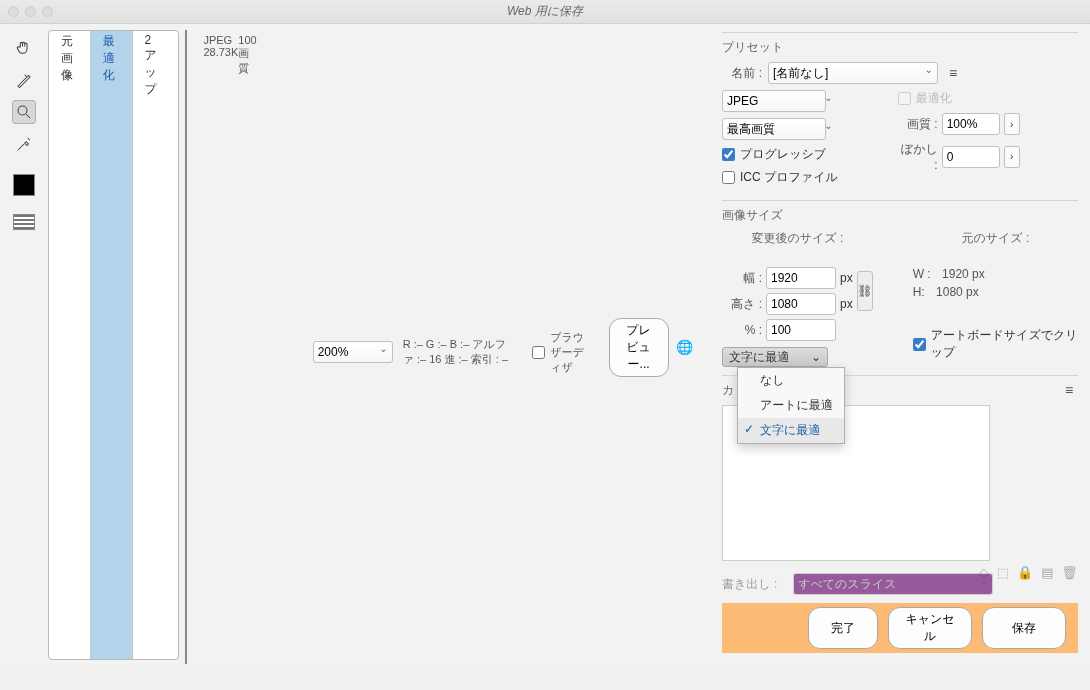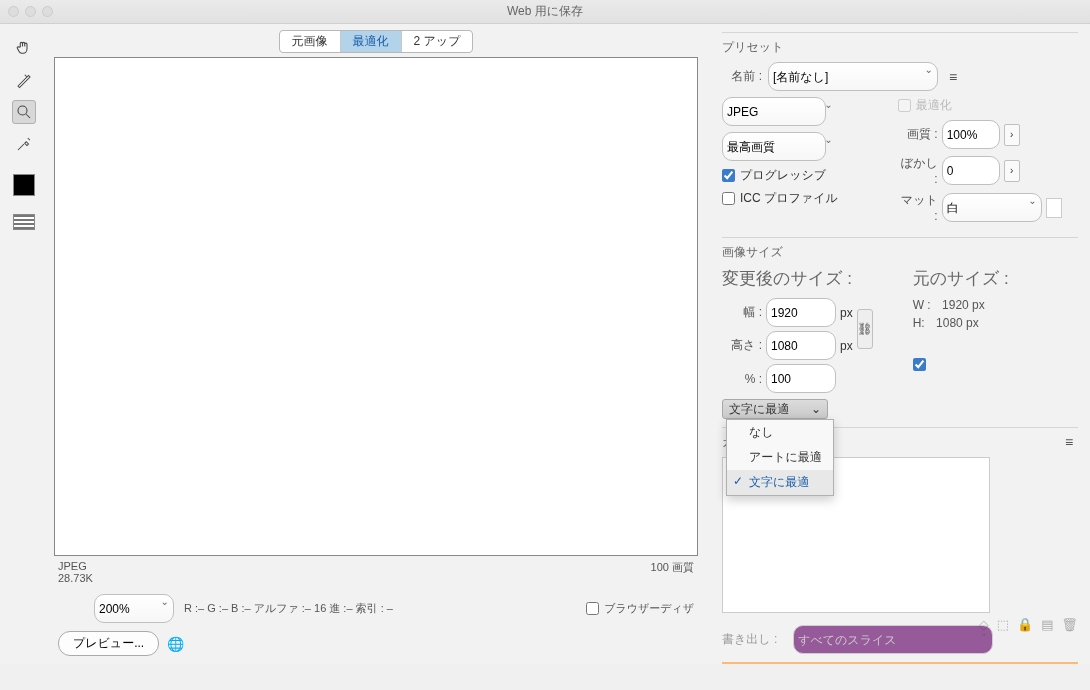--- a/index.html
+++ b/index.html
@@ -1,58 +1,58 @@
 <!DOCTYPE html>
 <html><head>
 <meta charset="utf-8">
 <style>
 * { box-sizing: border-box; margin: 0; padding: 0; font-family: "Hiragino Kaku Gothic Pro", "Helvetica Neue", Arial, sans-serif; }
 body { background: #f0f0f0; width: 1090px; height: 690px; overflow: hidden; font-size: 12px; color: #333; }
 .titlebar { height: 24px; background: linear-gradient(#eaeaea,#e1e1e1); display: flex; align-items: center; padding: 0 8px; border-bottom: 1px solid #d0d0d0; position: relative; }
 .traffic { display: flex; gap: 6px; }
 .tlight { width: 11px; height: 11px; border-radius: 50%; background: #ddd; border: 1px solid #ccc; }
-.title { position: absolute; left: 0; right: 0; text-align: center; font-size: 12px; color: #666; }
+.title { position: absolute; left: 0; right: 0; text-align: center; font-size: 12px; color: #666; font-style: italic; }
 .body { display: flex; height: 640px; }
 .toolcol { width: 48px; background: #f2f2f2; padding-top: 12px; display: flex; flex-direction: column; align-items: center; gap: 8px; }
 .tool { width: 24px; height: 24px; display: flex; align-items: center; justify-content: center; cursor: pointer; border-radius: 3px; }
 .tool.active { background: #d8d8d8; border: 1px solid #b0b0b0; }
 .tool svg { width: 18px; height: 18px; stroke: #444; fill: none; stroke-width: 1.4; }
 .swatch { width: 22px; height: 22px; border: 1px solid #888; margin-top: 10px; }
 .swatch.black { background: #000; }
 .swatch.pattern { background: repeating-linear-gradient(0deg,#777,#777 2px,#fff 2px,#fff 4px); height: 16px; }
-.left { width: 662px; padding: 6px 6px 0 0; background: #f2f2f2; display: flex; flex-direction: column; }
+.left { width: 662px; padding: 6px 6px 0 0; background: #f2f2f2; display: flex; flex-direction: row; }
 .tabs { display: flex; justify-content: center; margin-bottom: 4px; }
 .tabrow { display: flex; border: 1px solid #b8b8b8; border-radius: 4px; overflow: hidden; background: #fff; }
 .tab { padding: 2px 12px; font-size: 12px; cursor: pointer; border-right: 1px solid #c8c8c8; }
 .tab:last-child { border-right: none; }
 .tab.active { background: #b3d3ea; color: #1a5da8; }
 .canvas { flex: 1; background: #fff; border: 1px solid #888; margin: 0 6px; }
 .statusrow { display: flex; justify-content: space-between; padding: 4px 10px 0 10px; font-size: 11px; color: #555; }
 .bottom { display: flex; align-items: center; gap: 10px; padding: 10px 10px 0 10px; font-size: 11px; color: #555; }
 .zoom { width: 80px; margin-left: 36px; }
 .bottombtns { display: flex; align-items: center; gap: 8px; padding: 8px 10px; }
 .pill { border: 1px solid #aaa; border-radius: 12px; padding: 3px 14px; background: #fdfdfd; cursor: pointer; font-size: 12px; }
 .right { width: 380px; background: #f2f2f2; padding: 8px 12px; display: flex; flex-direction: column; gap: 8px; overflow: hidden; }
 .panel { border-top: 1px solid #d5d5d5; padding-top: 6px; }
 .panel-title { font-size: 12px; color: #666; margin-bottom: 6px; }
 .row { display: flex; align-items: center; gap: 6px; margin-bottom: 6px; }
 .lbl { font-size: 12px; color: #555; text-align: right; }
 .lbl-sm { width: 40px; }
-input[type=text], select { height: 29px; border: 1px solid #c0c0c0; border-radius: 10px; background: #fff; padding: 0 4px; font-size: 12px; }
+input[type=text], select { height: 22px; border: 1px solid #c0c0c0; border-radius: 3px; background: #fff; padding: 0 4px; font-size: 12px; }
 select { -webkit-appearance: none; appearance: none; background: linear-gradient(#fff,#f7f7f7); padding-right: 18px; position: relative; }
 .select-wrap { position: relative; display: inline-block; }
 .select-wrap:after { content: "⌄"; position: absolute; right: 5px; top: 2px; font-size: 10px; color: #666; pointer-events: none; }
 .chk { display: flex; align-items: center; gap: 5px; }
 input[type=checkbox] { width: 13px; height: 13px; accent-color: #3a7cc9; }
 .menu-icon { width: 18px; font-size: 14px; color: #555; cursor: pointer; text-align: center; }
 .num-wrap { width: 58px; }
 .stepbtn { width: 16px; height: 22px; border: 1px solid #c0c0c0; background: #fafafa; display: flex; align-items: center; justify-content: center; cursor: pointer; font-size: 10px; border-radius: 2px; }
 .two-col { display: flex; gap: 40px; }
 .sizecol { display: flex; flex-direction: column; gap: 4px; }
-.sizehead { font-size: 17px; color: #666; margin-bottom: 4px; }
+.sizehead { font-size: 12px; color: #666; text-align: center; margin-bottom: 16px; }
 .szrow { display: flex; align-items: center; gap: 4px; }
 .link-icon { width: 16px; height: 40px; border: 1px solid #c0c0c0; background: #eee; border-radius: 3px; display: flex; align-items: center; justify-content: center; font-size: 12px; }
 .dropdown-pop { position: absolute; background: #f8f8f8; border: 1px solid #b0b0b0; box-shadow: 0 4px 10px rgba(0,0,0,0.2); width: 108px; z-index: 10; }
 .dropdown-pop .opt { padding: 4px 10px 4px 22px; font-size: 12px; cursor: pointer; position: relative; }
 .dropdown-pop .opt.selected { background: #e8e8e8; color: #1a5da8; }
 .dropdown-pop .opt.selected:before { content: "✓"; position: absolute; left: 6px; color: #1a5da8; }
 .colortable-panel { position: relative; height: 190px; }
 .ct-box { border: 1px solid #ccc; background: #fff; width: 268px; height: 156px; margin-top: 4px; }
 .ct-icons { display: flex; justify-content: flex-end; gap: 8px; margin-top: 4px; color: #aaa; font-size: 13px; }
 .footer { display: flex; justify-content: flex-end; gap: 10px; padding: 4px 12px; background: #fdba74; }
@@ -163,25 +163,20 @@
           <div class="szrow">
               <span class="lbl lbl-sm">画質 :</span>
               <input type="text" class="num-wrap" value="100%" style="">
               <span class="stepbtn">›</span>
             </div>
           <div class="szrow">
               <span class="lbl lbl-sm">ぼかし :</span>
               <input type="text" class="num-wrap" value="0" style="">
               <span class="stepbtn">›</span>
             </div>
-          <div class="szrow">
-              <span class="lbl lbl-sm">マット :</span>
-              <span class="select-wrap"><select style="width:100px"><option>白</option></select></span>
-              <span style="width:16px;height:20px;background:#fff;border:1px solid #ccc"></span>
-            </div>
         </div>
       </div>
     </div>
 
     <div class="panel" style="position:relative">
       <div class="panel-title">画像サイズ</div>
       <div class="two-col">
         <div class="sizecol">
           <div class="sizehead">変更後のサイズ :</div>
           <div style="display:flex;align-items:center;gap:4px">
@@ -201,33 +196,34 @@
           </div>
           <div class="szrow">
               <span class="lbl lbl-sm">% :</span>
               <input type="text" style="width: 70px;" value="100">
             </div>
           <div style="position:relative;height:20px;margin-top:2px">
             <div class="quality-sel">
                 <span>文字に最適</span>
                 <span>⌄</span>
               </div>
-            <div class="dropdown-pop" style="left:4px;top:20px">
+            <div class="dropdown-pop" style="left:15px;top:20px">
               <div class="opt">なし</div>
               <div class="opt">アートに最適</div>
               <div class="opt selected">文字に最適</div>
             </div>
           </div>
         </div>
         <div class="sizecol">
           <div class="sizehead">元のサイズ :</div>
           <div class="szrow" style="color:#555"><span>W :</span>&nbsp;<span>1920 px</span></div>
           <div class="szrow" style="color:#555"><span>H:</span>&nbsp;<span>1080 px</span></div>
           <label class="chk" style="margin-top:24px">
               <input type="checkbox" checked="" style="">
+              <span>アートボードサイズでクリップ</span>
             </label>
         </div>
       </div>
     </div>
 
     <div class="panel colortable-panel">
       <div class="panel-title" style="display:flex;justify-content:space-between">
           <span>カ</span>
           <span class="menu-icon">≡</span>
         </div>

